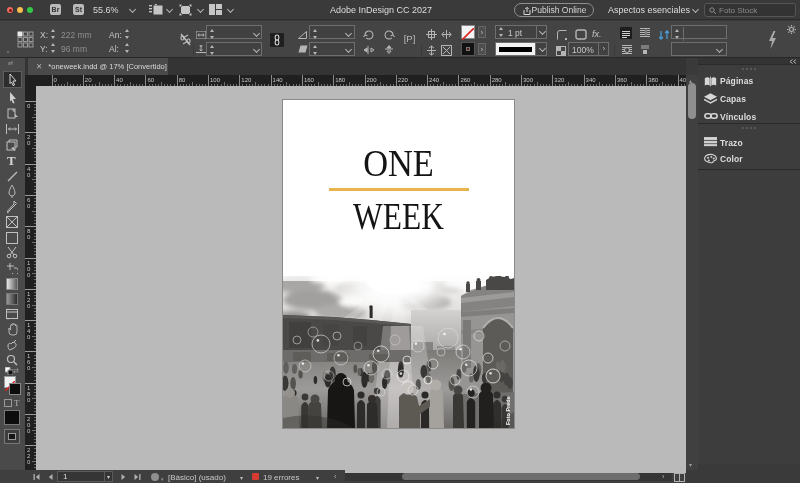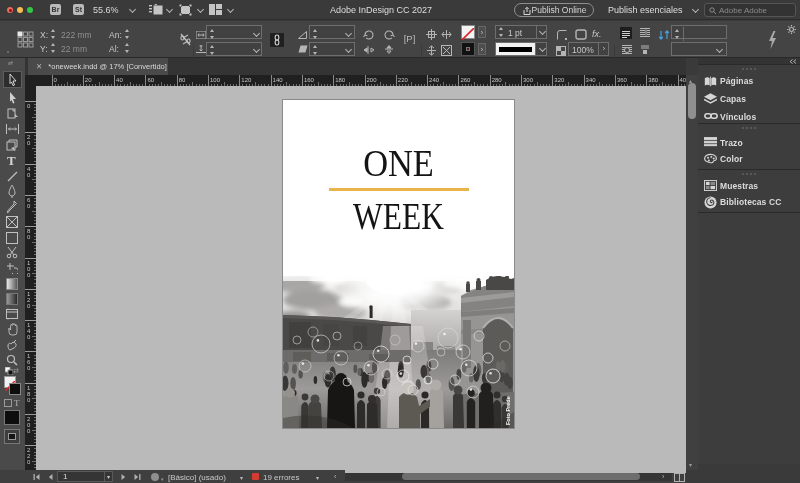--- a/index.html
+++ b/index.html
@@ -119,26 +119,26 @@
       <rect x="0" y="0" width="6" height="11" fill="#c5c5c5"></rect>
       <rect x="7" y="0" width="6" height="5" fill="#c5c5c5"></rect>
       <rect x="7" y="6" width="6" height="5" fill="#c5c5c5"></rect>
     </svg>
     <div class="chev" style="left:227px; top:6px;"></div>
     <div class="txt abs" style="left:330px; top:5px; color:#dedede;">Adobe InDesign CC 2027</div>
     <div id="pubbtn"><svg style="position:absolute;left:8px;top:3px;" width="8" height="8" viewBox="0 0 8 8">
           <path d="M1 3 V7.5 H7 V3" fill="none" stroke="#d6d6d6"></path>
           <path d="M4 5 V0.5 M2.3 2 L4 0.3 L5.7 2" fill="none" stroke="#d6d6d6"></path>
         </svg><span style="margin-left:10px;">Publish Online</span></div>
-    <div class="txt abs" style="left:608px; top:5px; color:#dedede;">Publish esenciales</div>
+    <div class="txt abs" style="left:608px; top:5px; color:#dedede;">Aspectos esenciales</div>
     <div class="chev" style="left:692px; top:6px;"></div>
     <div id="searchbox"><svg style="position:absolute;left:4px;top:3px;" width="8" height="8" viewBox="0 0 8 8">
           <circle cx="3" cy="3" r="2.2" fill="none" stroke="#8b8b8b"></circle>
           <path d="M4.8 4.8 L7 7" stroke="#8b8b8b"></path>
-        </svg><span style="margin-left:14px;">Adobe Adobe</span></div>
+        </svg><span style="margin-left:14px;">Foto Stock</span></div>
   </div>
 
   <div id="controlbar" class="abs">
     <div style="position:absolute; left:7px; top:30px; width:2px; height:2px; background:#6a6a6a; box-shadow:0 7px 0 #6a6a6a, 0 14px 0 #6a6a6a;"></div>
 
     <svg class="abs" style="left:17px; top:10px;" width="17" height="17" viewBox="0 0 17 17">
       <g fill="none" stroke="#9a9a9a" stroke-width="1">
         <rect x="1" y="1" width="4" height="4" fill="#e8e8e8" stroke="#e8e8e8"></rect>
         <rect x="6.5" y="1" width="4" height="4"></rect>
           <rect x="12" y="1" width="4" height="4"></rect>
@@ -148,21 +148,21 @@
         <rect x="1" y="12" width="4" height="4"></rect>
           <rect x="6.5" y="12" width="4" height="4"></rect>
           <rect x="12" y="12" width="4" height="4"></rect>
       </g>
     </svg>
     <div class="clabel" style="left:40px; top:9px;">X:</div>
     <div class="stepper" style="left:50px; top:8px;"></div>
     <div class="clabel gray" style="left:61px; top:9px;">222 mm</div>
     <div class="clabel" style="left:40px; top:23px;">Y:</div>
     <div class="stepper" style="left:50px; top:22px;"></div>
-    <div class="clabel gray" style="left:61px; top:23px;">22 mm</div>
+    <div class="clabel gray" style="left:61px; top:23px;">96 mm</div>
     <div class="clabel" style="left:109px; top:9px;">An:</div>
     <div class="stepper" style="left:124px; top:8px;"></div>
     <div class="clabel" style="left:109px; top:23px;">Al:</div>
     <div class="stepper" style="left:124px; top:22px;"></div>
 
     <svg class="abs" style="left:180px; top:12px;" width="11" height="13" viewBox="0 0 11 13">
       <g stroke="#b9b9b9" stroke-width="1.2" fill="none">
         <path d="M3 5 L8 2"></path>
           <path d="M3 11 L8 8"></path>
         <rect x="1" y="3" width="3" height="4" rx="1.5"></rect>
@@ -1074,40 +1074,20 @@
         <svg width="13" height="11" viewBox="0 0 16 12">
             <path d="M8 1 C13 1 16 3.5 15 7 C14.5 9 12 8 11.5 9.5 C11 11.5 8.5 11.5 7 11 C3 10 0 8.5 1 5 C2 2 4.5 1 8 1 Z" fill="none" stroke="#d6d6d6" stroke-width="1.4"></path>
             <circle cx="5" cy="5" r="1.2" fill="#d6d6d6"></circle>
             <circle cx="9" cy="4" r="1.2" fill="#d6d6d6"></circle>
             <circle cx="12" cy="6" r="1.2" fill="#d6d6d6"></circle>
             <circle cx="6" cy="8.5" r="1.2" fill="#d6d6d6"></circle>
           </svg>
         <span>Color</span>
       </div>
     </div>
-    <div class="pgroup" style="top:112px; height:43px;">
-      <div class="grip"></div>
-      <div class="prow" style="top:8px;">
-        <svg width="13" height="11" viewBox="0 0 14 12">
-            <rect x="0.5" y="0.5" width="13" height="11" fill="none" stroke="#d6d6d6"></rect>
-            <rect x="2" y="2" width="4" height="3.5" fill="#d6d6d6"></rect>
-            <rect x="7" y="2" width="5" height="3.5" fill="#888"></rect>
-            <rect x="2" y="6.5" width="4" height="3.5" fill="#888"></rect>
-            <rect x="7" y="6.5" width="5" height="3.5" fill="#d6d6d6"></rect>
-          </svg>
-        <span>Muestras</span>
-      </div>
-      <div class="prow" style="top:24px;">
-        <svg width="13" height="13" viewBox="0 0 14 14">
-            <circle cx="7" cy="7" r="6.5" fill="#d6d6d6"></circle>
-            <path d="M7 2 C4 2 2.5 4.5 3 7 C3.5 9.5 6 10.5 8 10 C10 9.5 11 8 10.5 6 C10 4.5 8.5 4 7.5 4.5 C6.5 5 6.5 6.5 7.5 7 C8.5 7.5 9 6.5 8.5 6" fill="none" stroke="#3d3d3d" stroke-width="1.1"></path>
-          </svg>
-        <span>Bibliotecas CC</span>
-      </div>
-    </div>
   </div>
 
   <div class="abs" style="left:345px; top:470px; width:341px; height:3px; background:#bababa; z-index:5;"></div>
   <div id="statusbar" class="abs">
     <svg class="abs" style="left:33px; top:4px;" width="7" height="6" viewBox="0 0 7 6">
         <rect x="0.5" y="0" width="1.3" height="6" fill="#b0b0b0"></rect>
         <path d="M6.5 0 L2.8 3 L6.5 6 Z" fill="#b0b0b0"></path>
       </svg>
     <svg class="abs" style="left:48px; top:4px;" width="5" height="6" viewBox="0 0 5 6">
         <path d="M4.5 0 L0.8 3 L4.5 6 Z" fill="#b0b0b0"></path>

